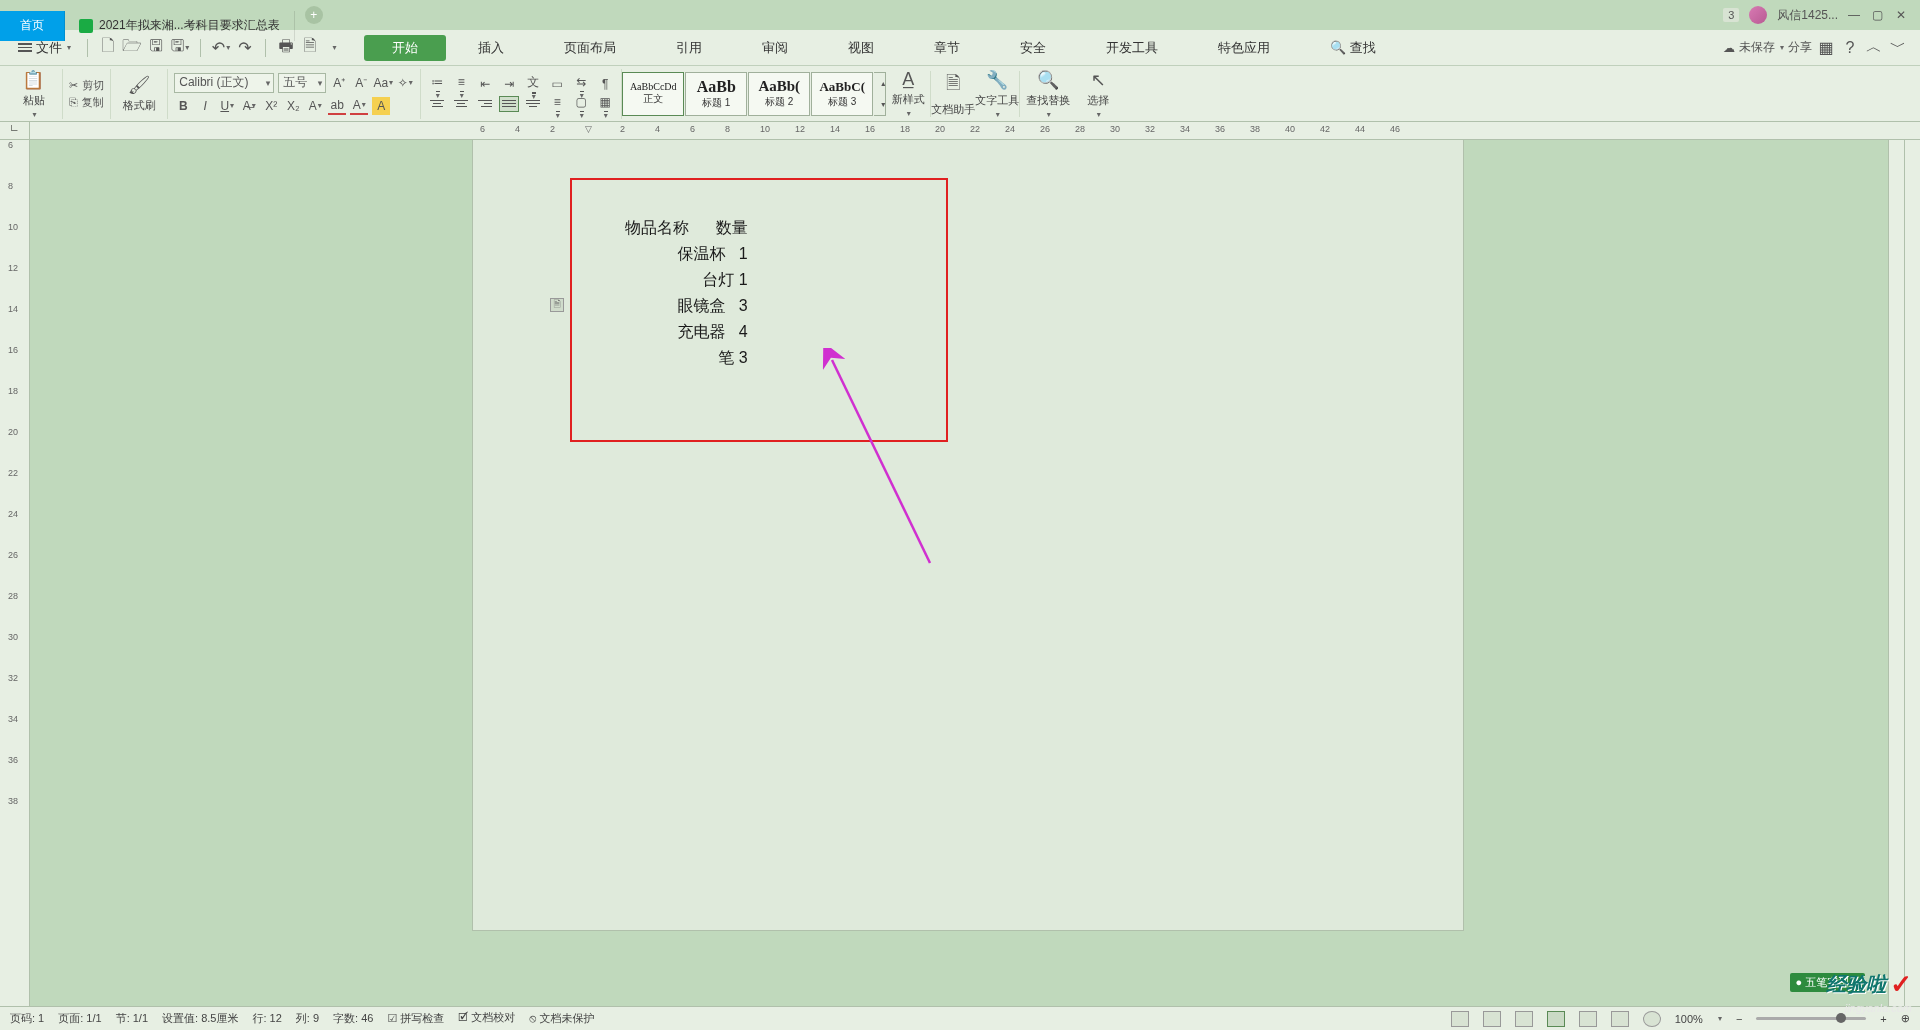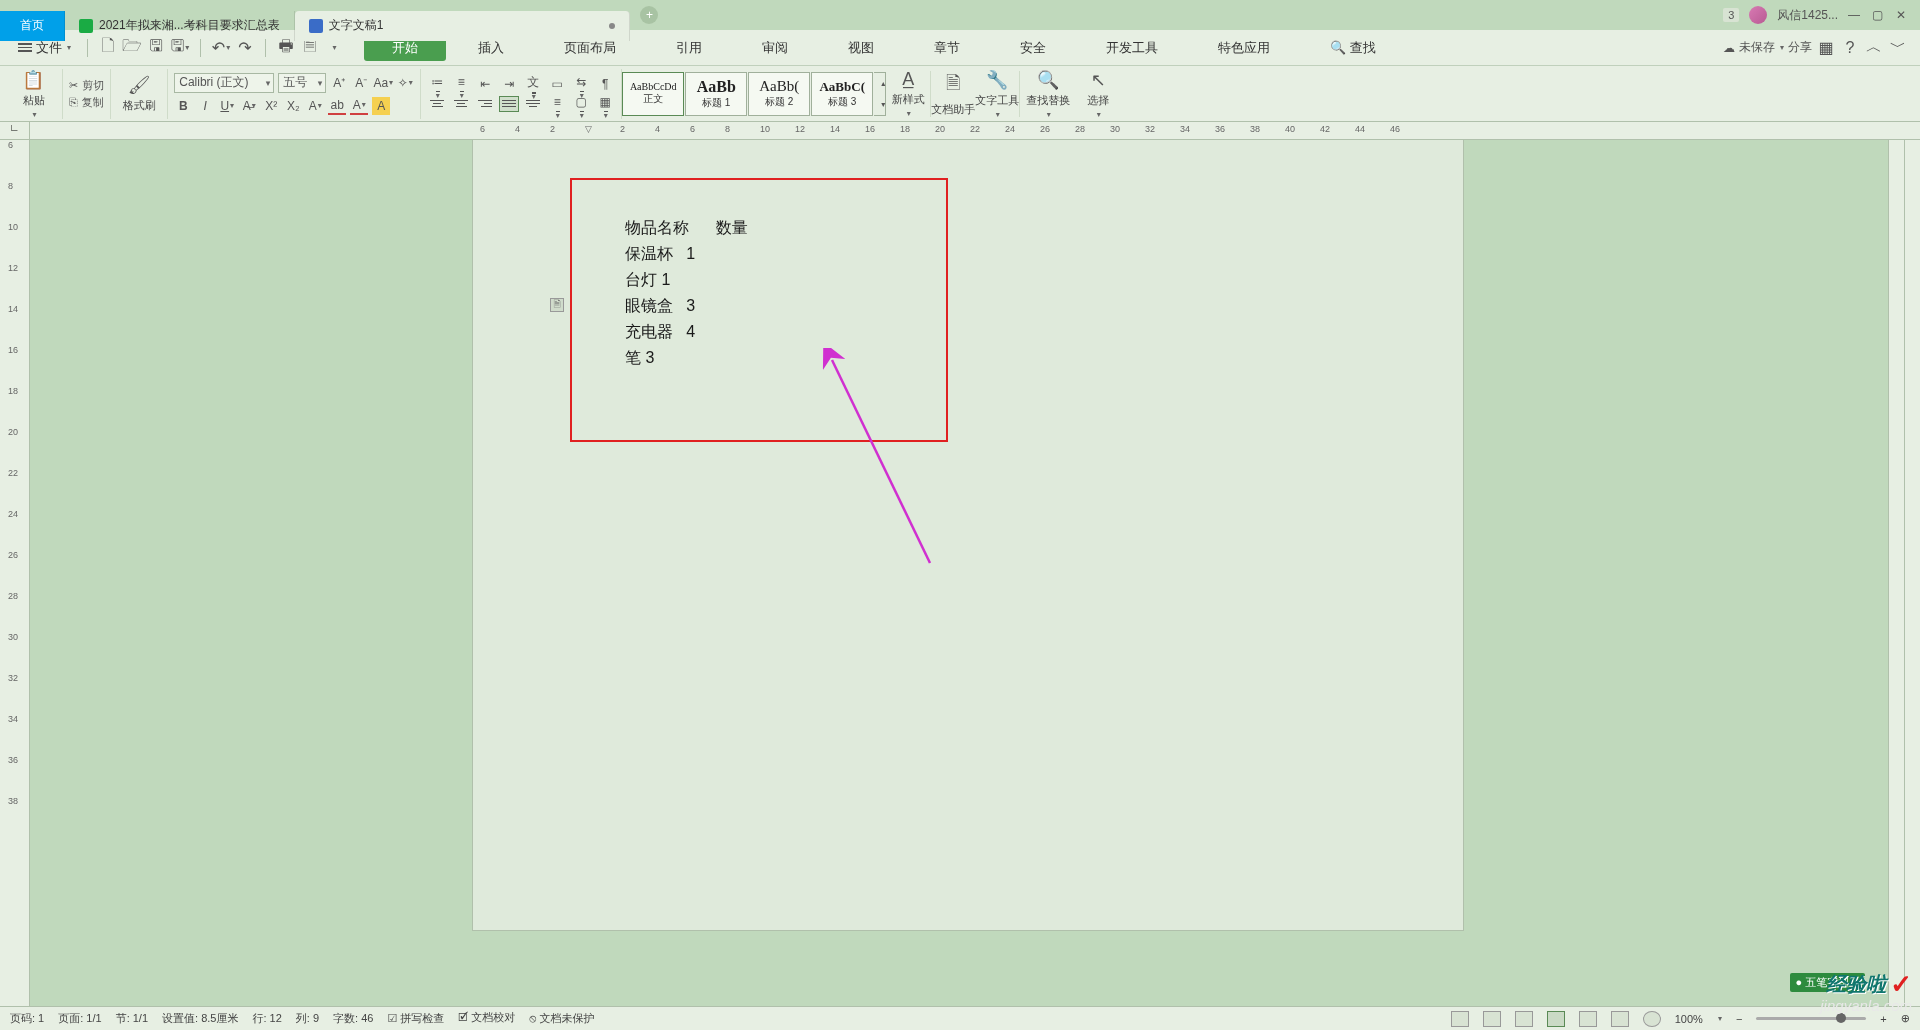--- a/index.html
+++ b/index.html
@@ -56,64 +56,59 @@
 .tick{position:absolute;top:2px;}
 
 
 .main{height:calc(1030px - 30px - 36px - 56px - 18px - 24px);display:flex;}
 .vruler{width:30px;background:#e7efe3;border-right:1px solid #b0c0ab;position:relative;font-size:9px;color:#666;}
 .vtick{position:absolute;left:8px;}
 .canvas{flex:1;background:#c0d9bc;position:relative;overflow:hidden;}
 .page{position:absolute;left:443px;top:-10px;width:990px;height:800px;background:#dfeadb;box-shadow:0 0 0 1px #b0c0ab;}
 .redbox{position:absolute;left:540px;top:38px;width:378px;height:264px;border:2.5px solid #e02020;}
 .content{position:absolute;left:595px;top:75px;font-size:16px;color:#1a1a1a;line-height:26px;font-family:"SimSun",serif;}
-.content .row{white-space:pre;}
+.content .row{white-space:pre;text-align:right;}
 .arrow-svg{position:absolute;left:790px;top:208px;}
 .mark{position:absolute;left:520px;top:158px;width:14px;height:14px;background:#d0dccb;border:1px solid #999;font-size:9px;color:#666;display:flex;align-items:center;justify-content:center;}
 .scrollbar-v{width:16px;background:#e7efe3;border-left:1px solid #b0c0ab;}
 .scrollbar-b{width:16px;background:#e7efe3;border-left:1px solid #b0c0ab;}
 
 
 .statusbar{height:24px;background:#e7efe3;border-top:1px solid #b0c0ab;display:flex;align-items:center;font-size:11px;color:#444;padding:0 10px;gap:14px;}
 .statusbar .spacer{flex:1;}
 .zoomslider{width:110px;height:3px;background:#aaa;border-radius:2px;position:relative;}
 .zoomslider .thumb{position:absolute;right:20px;top:-4px;width:10px;height:10px;border-radius:50%;background:#666;}
 .viewbtn{width:18px;height:16px;border:1px solid #999;background:#d8e3d3;}
 .viewbtn.active{border:1px solid #5a8a55;background:#cadac5;}
 
 
 .wm{position:absolute;right:8px;bottom:30px;display:flex;align-items:center;gap:4px;}
 .wm .brand{font-size:20px;font-weight:bold;font-style:italic;color:#0f766e;text-shadow:1px 1px 0 #fff;}
 .wm .check{font-size:26px;color:#e02020;font-weight:bold;}
-.wm .url{position:absolute;right:0;bottom:-14px;font-size:15px;color:#e8e8e8;font-style:italic;}
+.wm .url{position:absolute;right:0;bottom:-14px;font-size:11px;color:#e8e8e8;font-style:italic;}
 
 .ime{position:absolute;right:55px;bottom:38px;background:#2e8b3e;color:#fff;font-size:11px;padding:2px 6px;border-radius:2px;}
 
 svg{display:block;}
 .caret{display:inline-block;font-size:8px;color:#666;margin-left:1px;}
 
 .alnrow .rbtn{width:20px;height:16px;border:1px solid transparent;display:flex;flex-direction:column;justify-content:center;gap:1.5px;padding:2px;}
 .alnrow .rbtn span{height:1.5px;background:#555;}
 .alnrow .rbtn.sel{border:1px solid #5a8a55;background:#d0dfcb;}
 </style>
 </head>
 <body>
 
 <div class="titlebar">
   <div class="tab home">
       <span>首页</span>
     </div>
   <div class="tab">
       <span class="tabicon xls"></span>
       <span>2021年拟来湘...考科目要求汇总表</span>
-    </div>
-  <div class="tab active">
-      <span class="tabicon doc"></span>
-      <span>文字文稿1</span>
-      <span class="dot" style="margin-left:220px;"></span>
     </div>
   <div class="newtab">+</div>
   <div class="titlebar-right">
     <span class="tcount">3</span>
     <span class="avatar"></span>
     <span>风信1425...</span>
     <span class="winbtn">—</span>
     <span class="winbtn">▢</span>
     <span class="winbtn">✕</span>
   </div>
@@ -256,21 +251,21 @@
   <div class="stylestrip">
     <div class="styleitem sel">
         <span class="pv" style="font-size:10px;">AaBbCcDd</span>
         <span>正文</span>
       </div>
     <div class="styleitem">
         <span class="pv" style="font-size:16px;font-weight:bold;">AaBb</span>
         <span>标题 1</span>
       </div>
     <div class="styleitem">
-        <span class="pv" style="font-size:15px;font-weight:normal;">AaBb(</span>
+        <span class="pv" style="font-size:15px;font-weight:bold;">AaBb(</span>
         <span>标题 2</span>
       </div>
     <div class="styleitem">
         <span class="pv" style="font-size:13px;font-weight:bold;">AaBbC(</span>
         <span>标题 3</span>
       </div>
     <div style="width:12px;display:flex;flex-direction:column;border:1px solid #a0b09b;border-left:none;">
       <div class="rbtn" style="flex:1;font-size:8px;">▴</div>
       <div class="rbtn" style="flex:1;font-size:8px;">▾</div>
     </div>

